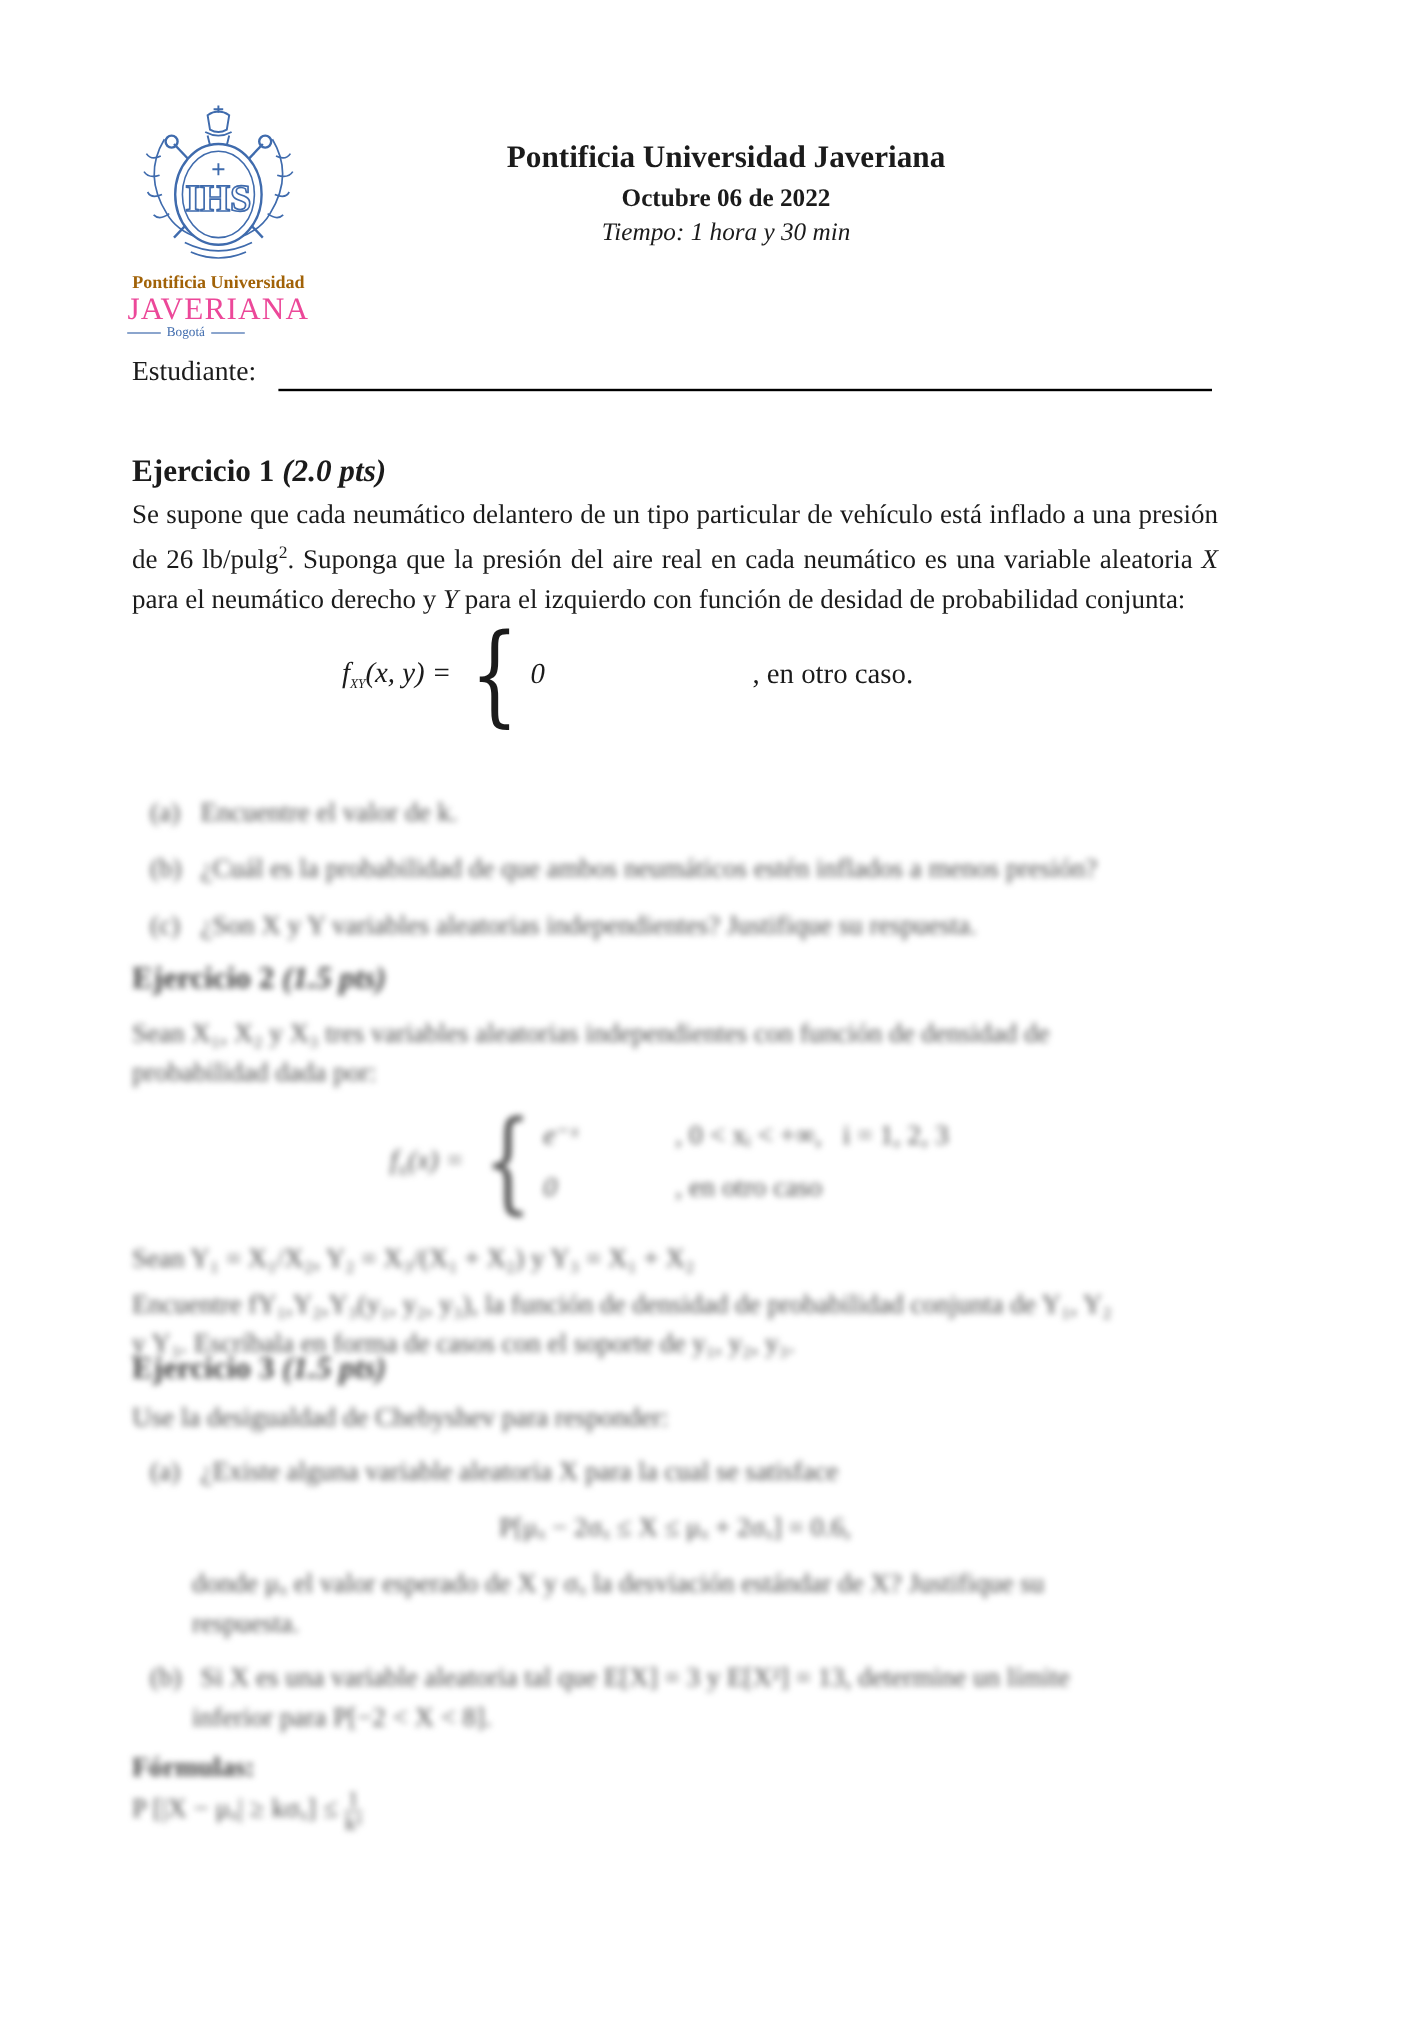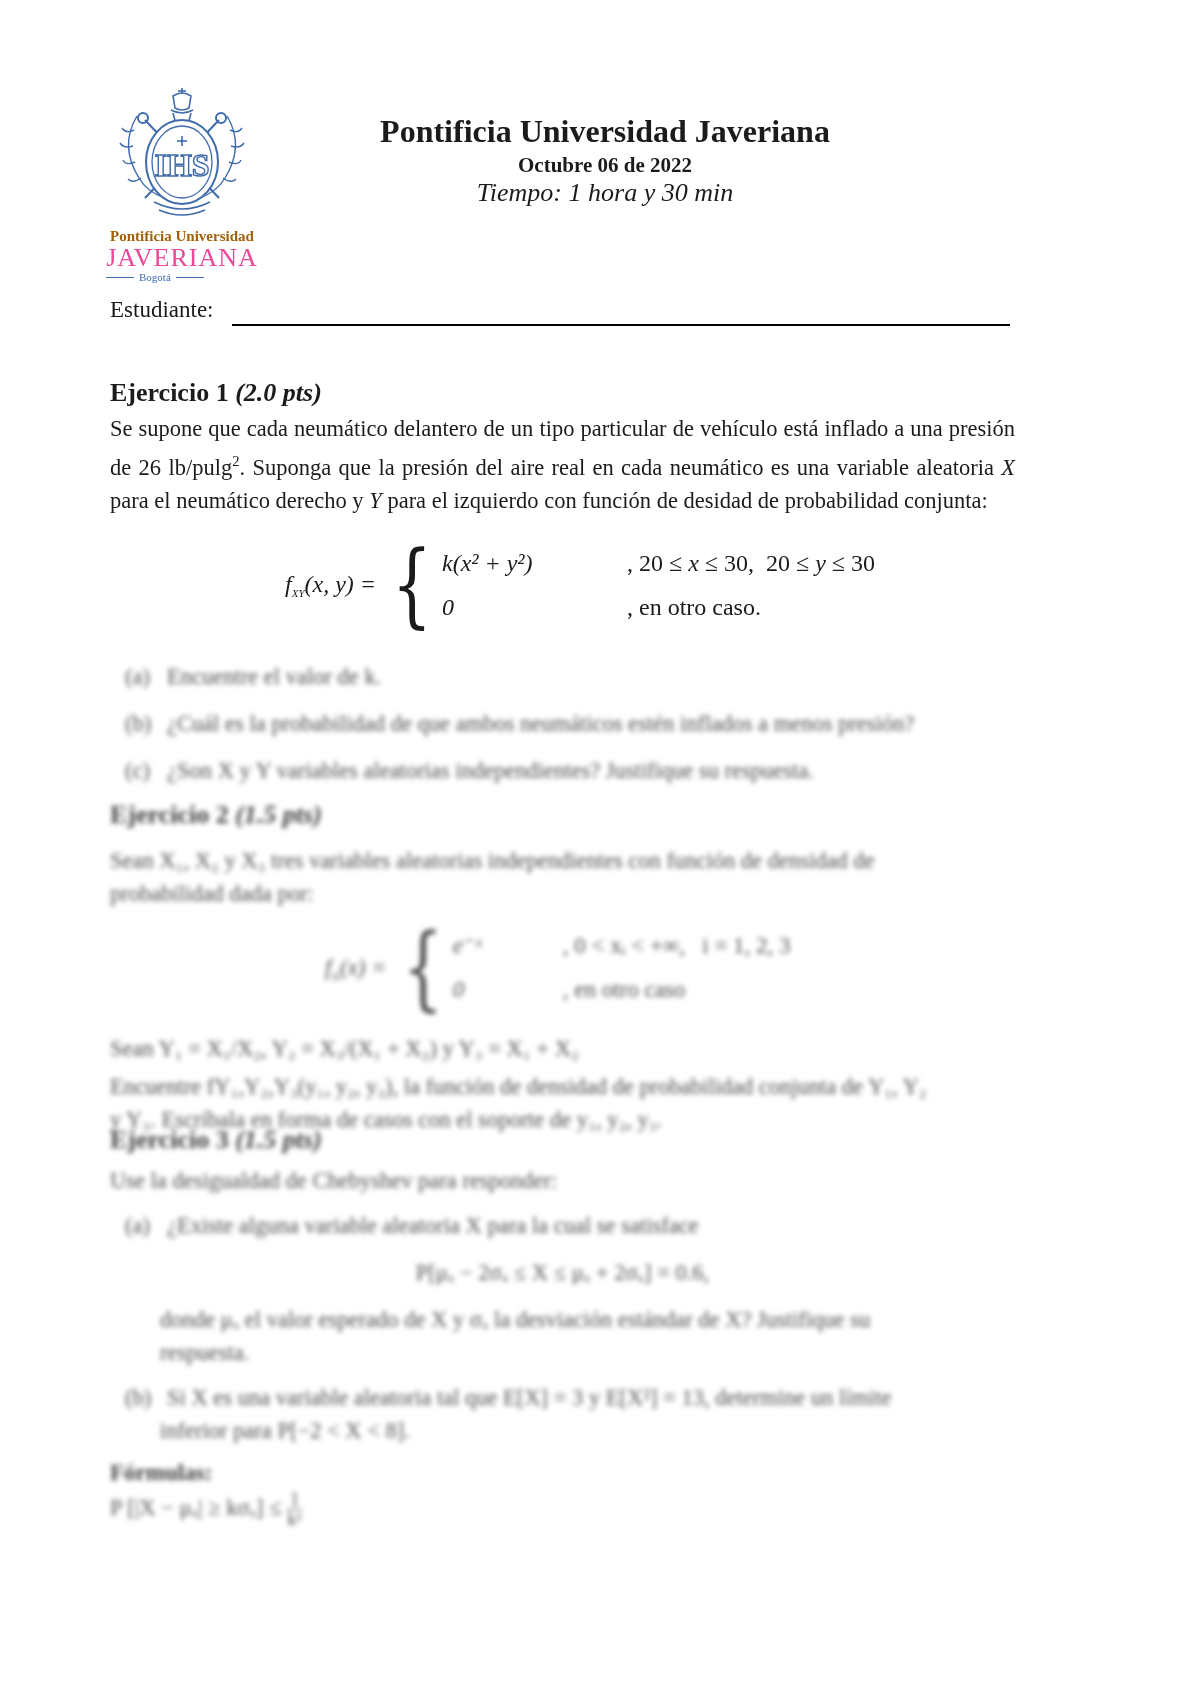--- a/index.html
+++ b/index.html
@@ -10,23 +10,23 @@
   }
   
   .logo{position:absolute;left:106px;top:86px;width:152px;text-align:center;}
   .logo svg{display:block;margin:0 auto;}
   .logo-line1{font-size:15px;font-weight:bold;color:#a16207;line-height:17px;}
   .logo-line2{font-size:26px;color:#ec4899;line-height:26px;letter-spacing:1px;font-weight:500;}
   .logo-line3{display:flex;align-items:center;justify-content:flex-start;gap:5px;color:#3f6bad;font-size:11px;line-height:12px;}
   .logo-rule{width:28px;border-top:1.5px solid #3f6bad;height:0;}
   
   .header{position:absolute;left:245px;top:114px;width:720px;text-align:center;}
-  .h-title{font-size:32px;font-weight:bold;line-height:34px;}
+  .h-title{font-size:26px;font-weight:bold;line-height:34px;}
   .h-date{font-size:21px;font-weight:bold;line-height:28px;margin-top:3px;}
-  .h-time{font-size:26px;font-style:italic;line-height:28px;}
+  .h-time{font-size:21px;font-style:italic;line-height:28px;}
   
   .student{position:absolute;left:110px;top:297px;font-size:23px;text-align:center;}
   .student-line{position:absolute;left:232px;top:324px;width:778px;border-bottom:2px solid #000;height:0;}
   
   .section{position:absolute;left:110px;width:905px;}
   .ex-heading{font-size:26px;font-weight:bold;line-height:30px;}
   .ex-pts{font-style:italic;}
   .body-par{font-size:22.5px;line-height:33px;text-align:justify;margin-top:4px;}
   .iv{font-style:italic;}
   sup{font-size:0.65em;}
@@ -115,24 +115,20 @@
 
   <div class="section" style="top:378px;">
     <div class="ex-heading"><span>Ejercicio 1 </span><span class="ex-pts">(2.0 pts)</span></div>
     <div class="body-par"><span>Se supone que cada neumático delantero de un tipo particular de vehículo está inflado a una presión de 26 lb/pulg</span><sup>2</sup><span>. Suponga que la presión del aire real en cada neumático es una variable aleatoria </span><span class="iv">X</span><span> para el neumático derecho y </span><span class="iv">Y</span><span> para el izquierdo con función de desidad de probabilidad conjunta:</span></div>
 
     <div class="math-row" style="margin-top:26px;margin-left:175px;">
       <span class="lhs"><span>f</span><span class="sub">XY</span><span>(x, y) =</span></span>
       <span class="brace">{</span>
       <span class="cases">
         <span class="case-line">
-          <span class="case-value">k(x² + y²)</span>
-          <span class="case-cond"><span class="upr">, 20 ≤ </span><span class="iv">x</span><span class="upr"> ≤ 30,  20 ≤ </span><span class="iv">y</span><span class="upr"> ≤ 30</span></span>
-        </span>
-        <span class="case-line">
           <span class="case-value">0</span>
           <span class="case-cond upr">, en otro caso.</span>
         </span>
       </span>
     </div>
   </div>
 
   <div class="section blurred" style="top:660px;">
     <div class="item" style="margin-bottom:14px;">
       <span class="item-label line">(a)</span>

